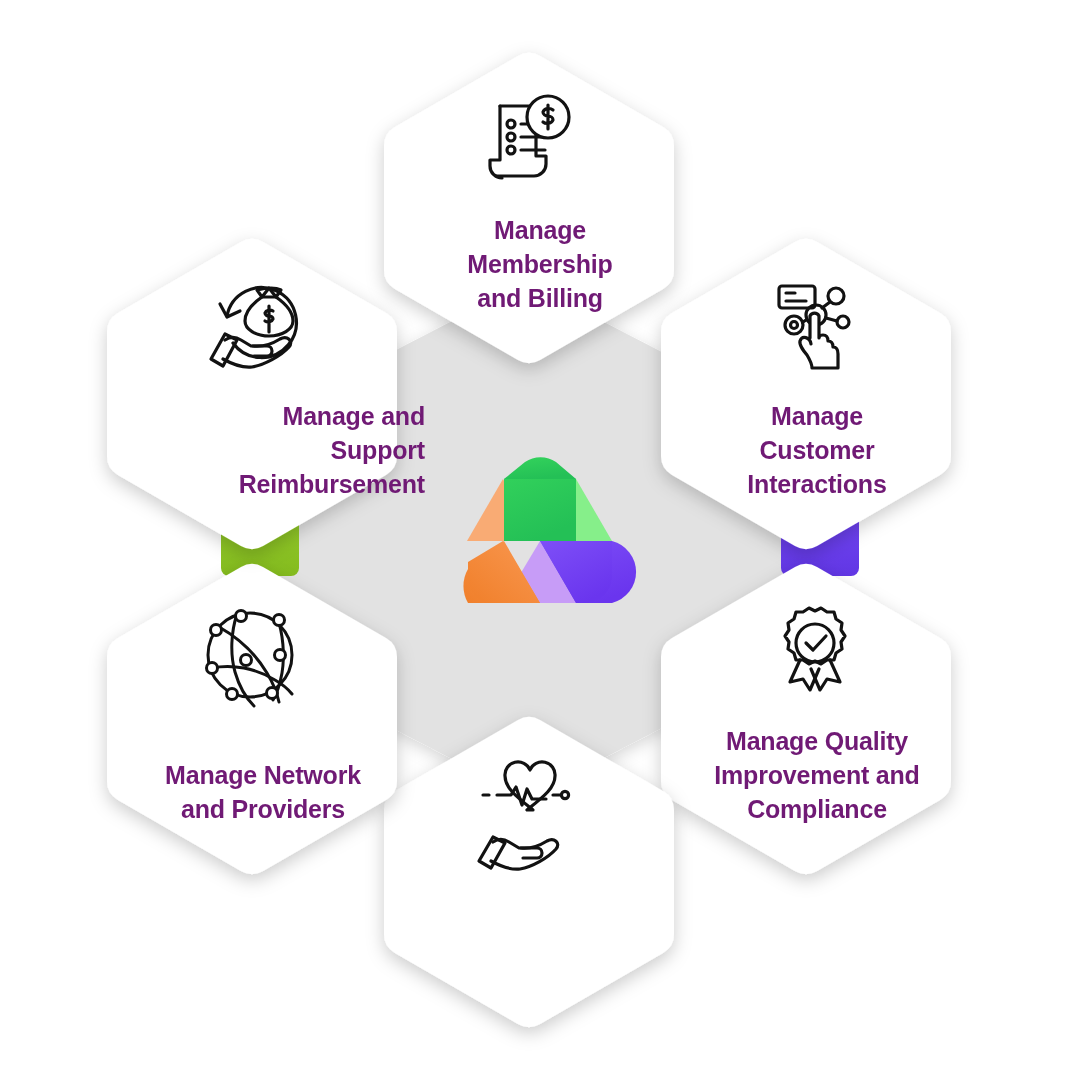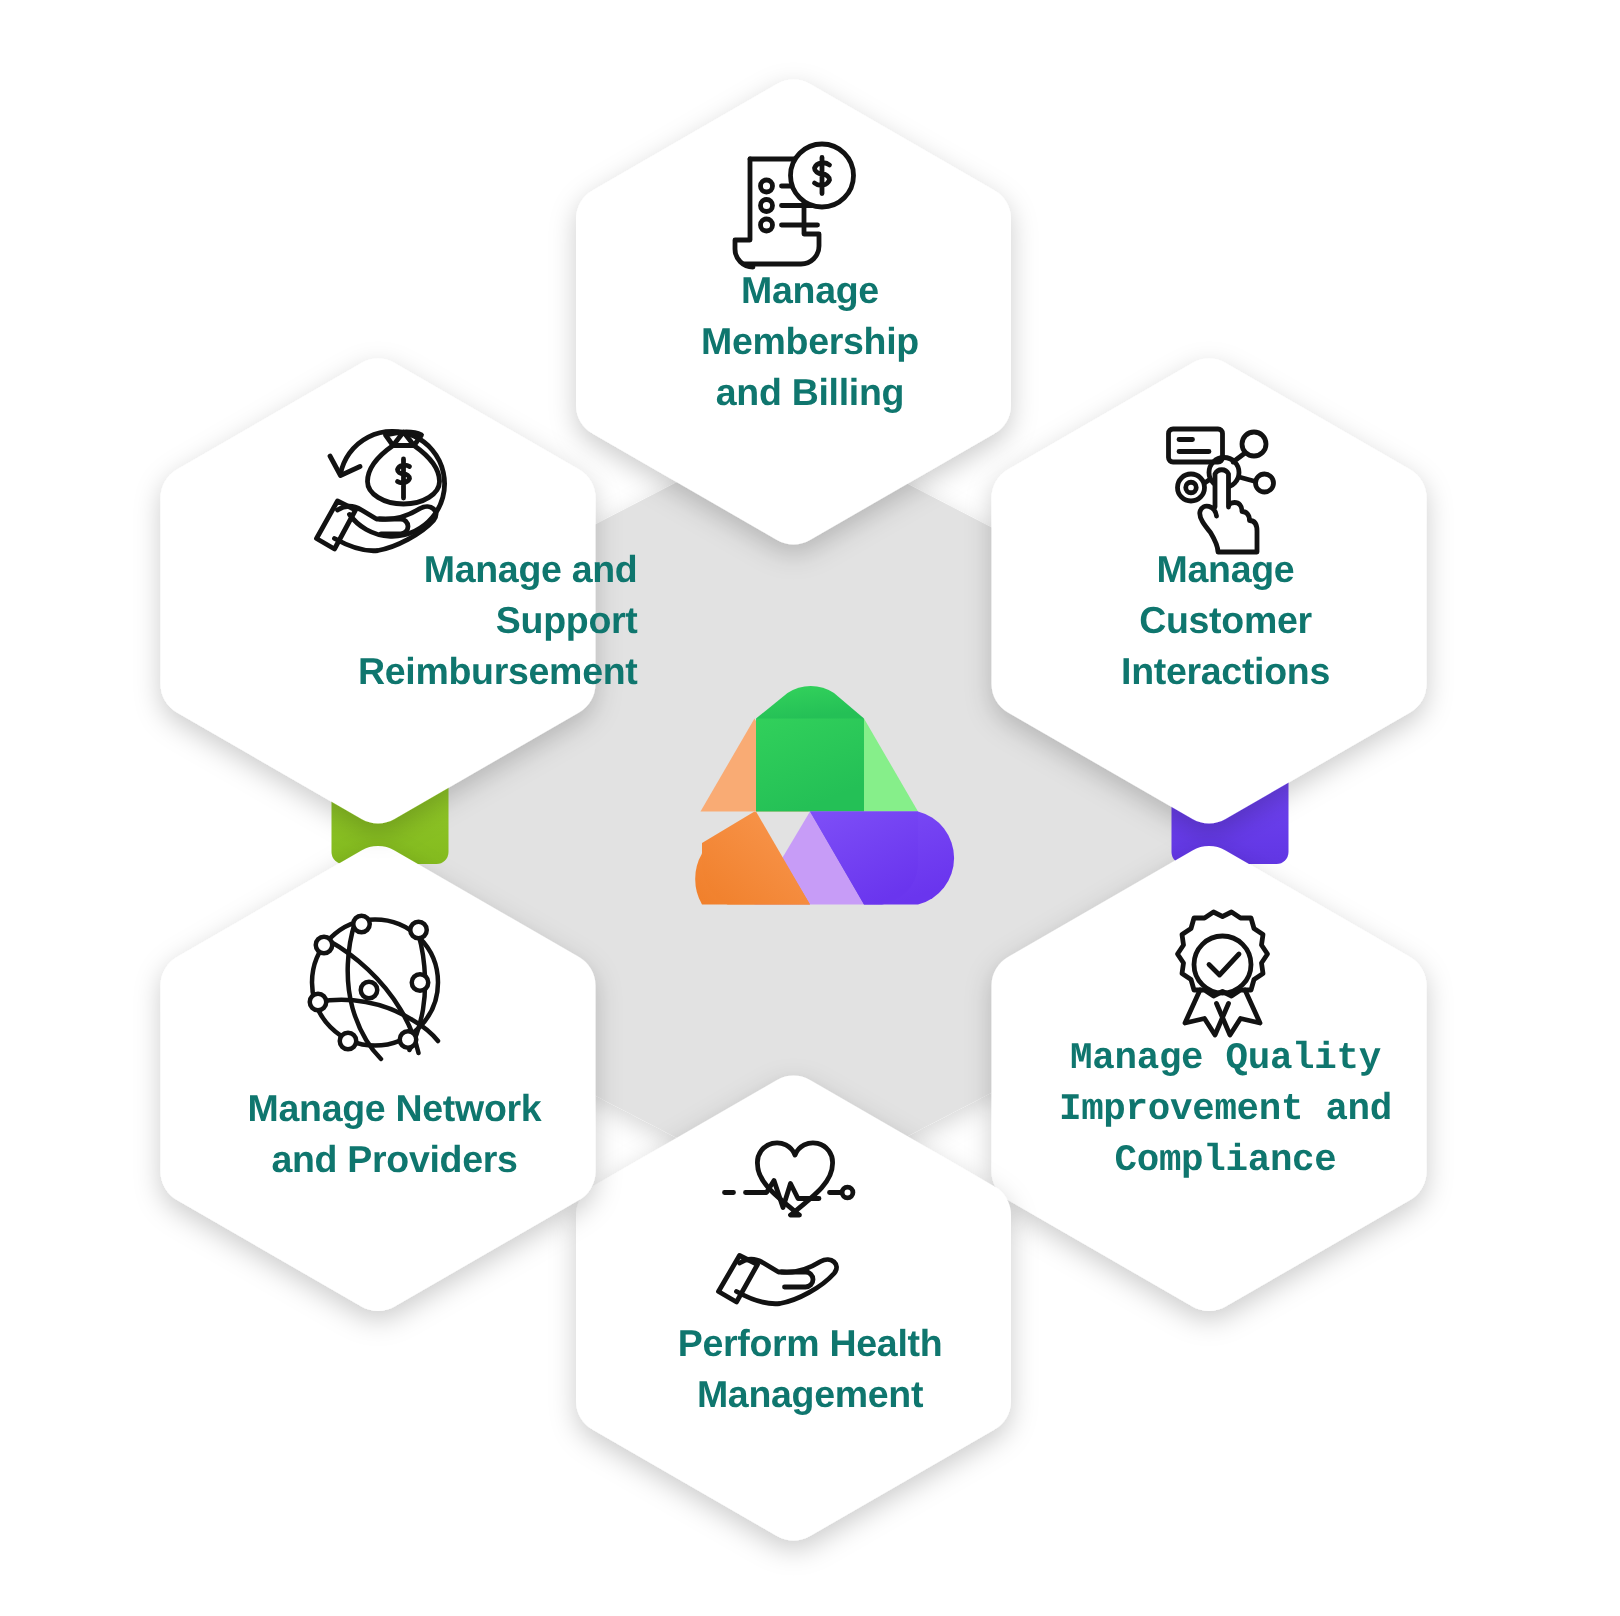--- a/index.html
+++ b/index.html
@@ -7,24 +7,25 @@
        font-family:"Liberation Sans",sans-serif;}
   #stage{position:relative;width:1080px;height:1077px;background:#fff;}
   #stage svg{position:absolute;inset:0;display:block;}
   .hexlabel{
     position:absolute;
     text-align:center;
     font-family:"Liberation Sans",sans-serif;
     font-weight:700;
     font-size:25px;
     line-height:1.35;
-    color:#0f766e;
+    color:#701a75;
     letter-spacing:-0.2px;
     white-space:pre-line;
     pointer-events:none;
+    margin-top:36px;
   }
 </style>
 </head>
 <body>
 
 <div id="stage">
 
 <svg viewBox="0 0 1080 1077" width="1080" height="1077" xmlns="http://www.w3.org/2000/svg">
   <defs>
 
@@ -275,26 +276,24 @@
 </svg>
 
 <div class="hexlabel" style="left:384px; top:178px; width:312px;">Manage
 Membership
 and Billing</div>
 
 <div class="hexlabel" style="left:661px; top:364px; width:312px;">Manage
 Customer
 Interactions</div>
 
-<div class="hexlabel" style="left:655px; top:689px; width:324px;font-family:Liberation Mono, monospace;">Manage Quality
+<div class="hexlabel" style="left:655px; top:689px; width:324px;">Manage Quality
 Improvement and
 Compliance</div>
 
-<div class="hexlabel" style="left:384px; top:880px; width:312px;">Perform Health
-Management</div>
 
 <div class="hexlabel" style="left:107px; top:723px; width:312px;">Manage Network
 and Providers</div>
 
 <div class="hexlabel" style="left:101px; top:364px; width:324px;text-align:right;">Manage and
 Support
 Reimbursement</div>
 
 </div>
 

